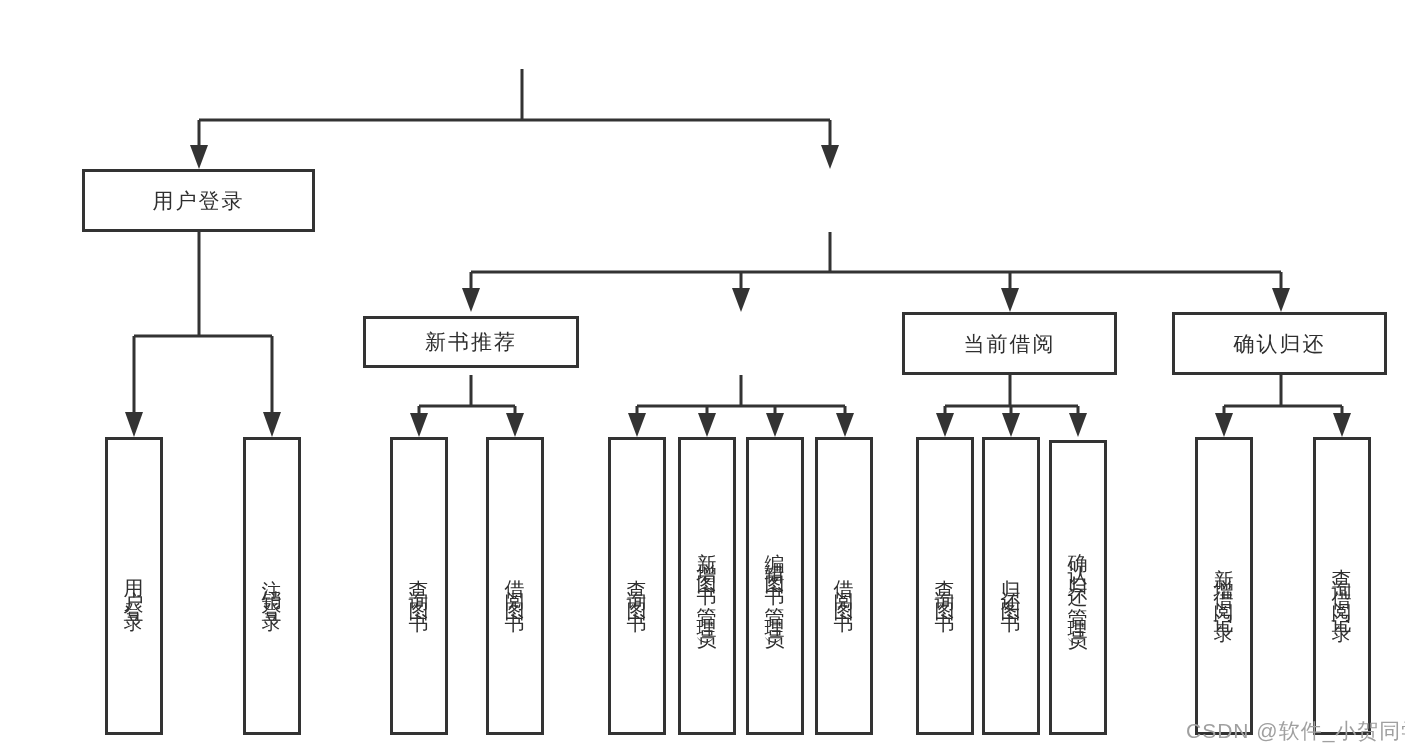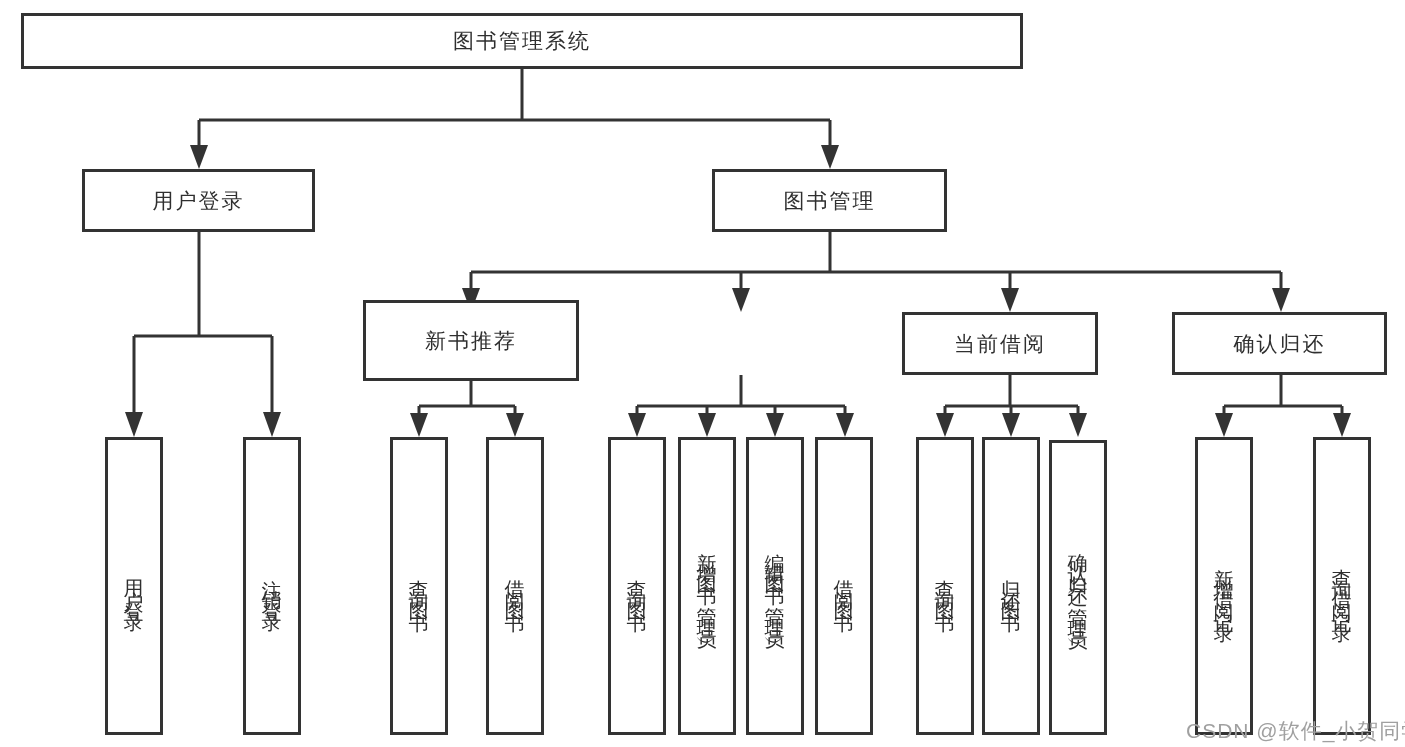--- a/index.html
+++ b/index.html
@@ -91,27 +91,25 @@
       <polygon points="1069,413 1087,413 1078,437" fill="#333333" stroke="none"></polygon>
     </g>
 
     <g>
       <path d="M1281 375 V406 M1224 406 H1342 M1224 406 V414 M1342 406 V414"></path>
       <polygon points="1215,413 1233,413 1224,437" fill="#333333" stroke="none"></polygon>
       <polygon points="1333,413 1351,413 1342,437" fill="#333333" stroke="none"></polygon>
     </g>
   </svg>
 
-  <div class="node h" style="left:21px;top:13px;width:1002px;height:56px">图书管理系统</div>
 
   <div class="node h" style="left:82px;top:169px;width:233px;height:63px">用户登录</div>
-  <div class="node h" style="left:712px;top:169px;width:235px;height:63px">图书管理</div>
 
-  <div class="node h" style="left:363px;top:300px;width:216px;height:81px">新书推荐</div>
-  <div class="node h" style="left:902px;top:312px;width:196px;height:63px">当前借阅</div>
+  <div class="node h" style="left:363px;top:316px;width:216px;height:52px">新书推荐</div>
+  <div class="node h" style="left:902px;top:312px;width:215px;height:63px">当前借阅</div>
   <div class="node h" style="left:1172px;top:312px;width:215px;height:63px">确认归还</div>
 
   <div class="node v" style="left:105px;top:437px;width:58px;height:298px">用户登录</div>
   <div class="node v" style="left:243px;top:437px;width:58px;height:298px">注销登录</div>
 
   <div class="node v" style="left:390px;top:437px;width:58px;height:298px">查询图书</div>
   <div class="node v" style="left:486px;top:437px;width:58px;height:298px">借阅图书</div>
 
   <div class="node v" style="left:608px;top:437px;width:58px;height:298px">查询图书</div>
   <div class="node v" style="left:678px;top:437px;width:58px;height:298px">新增图书（管理员）</div>

